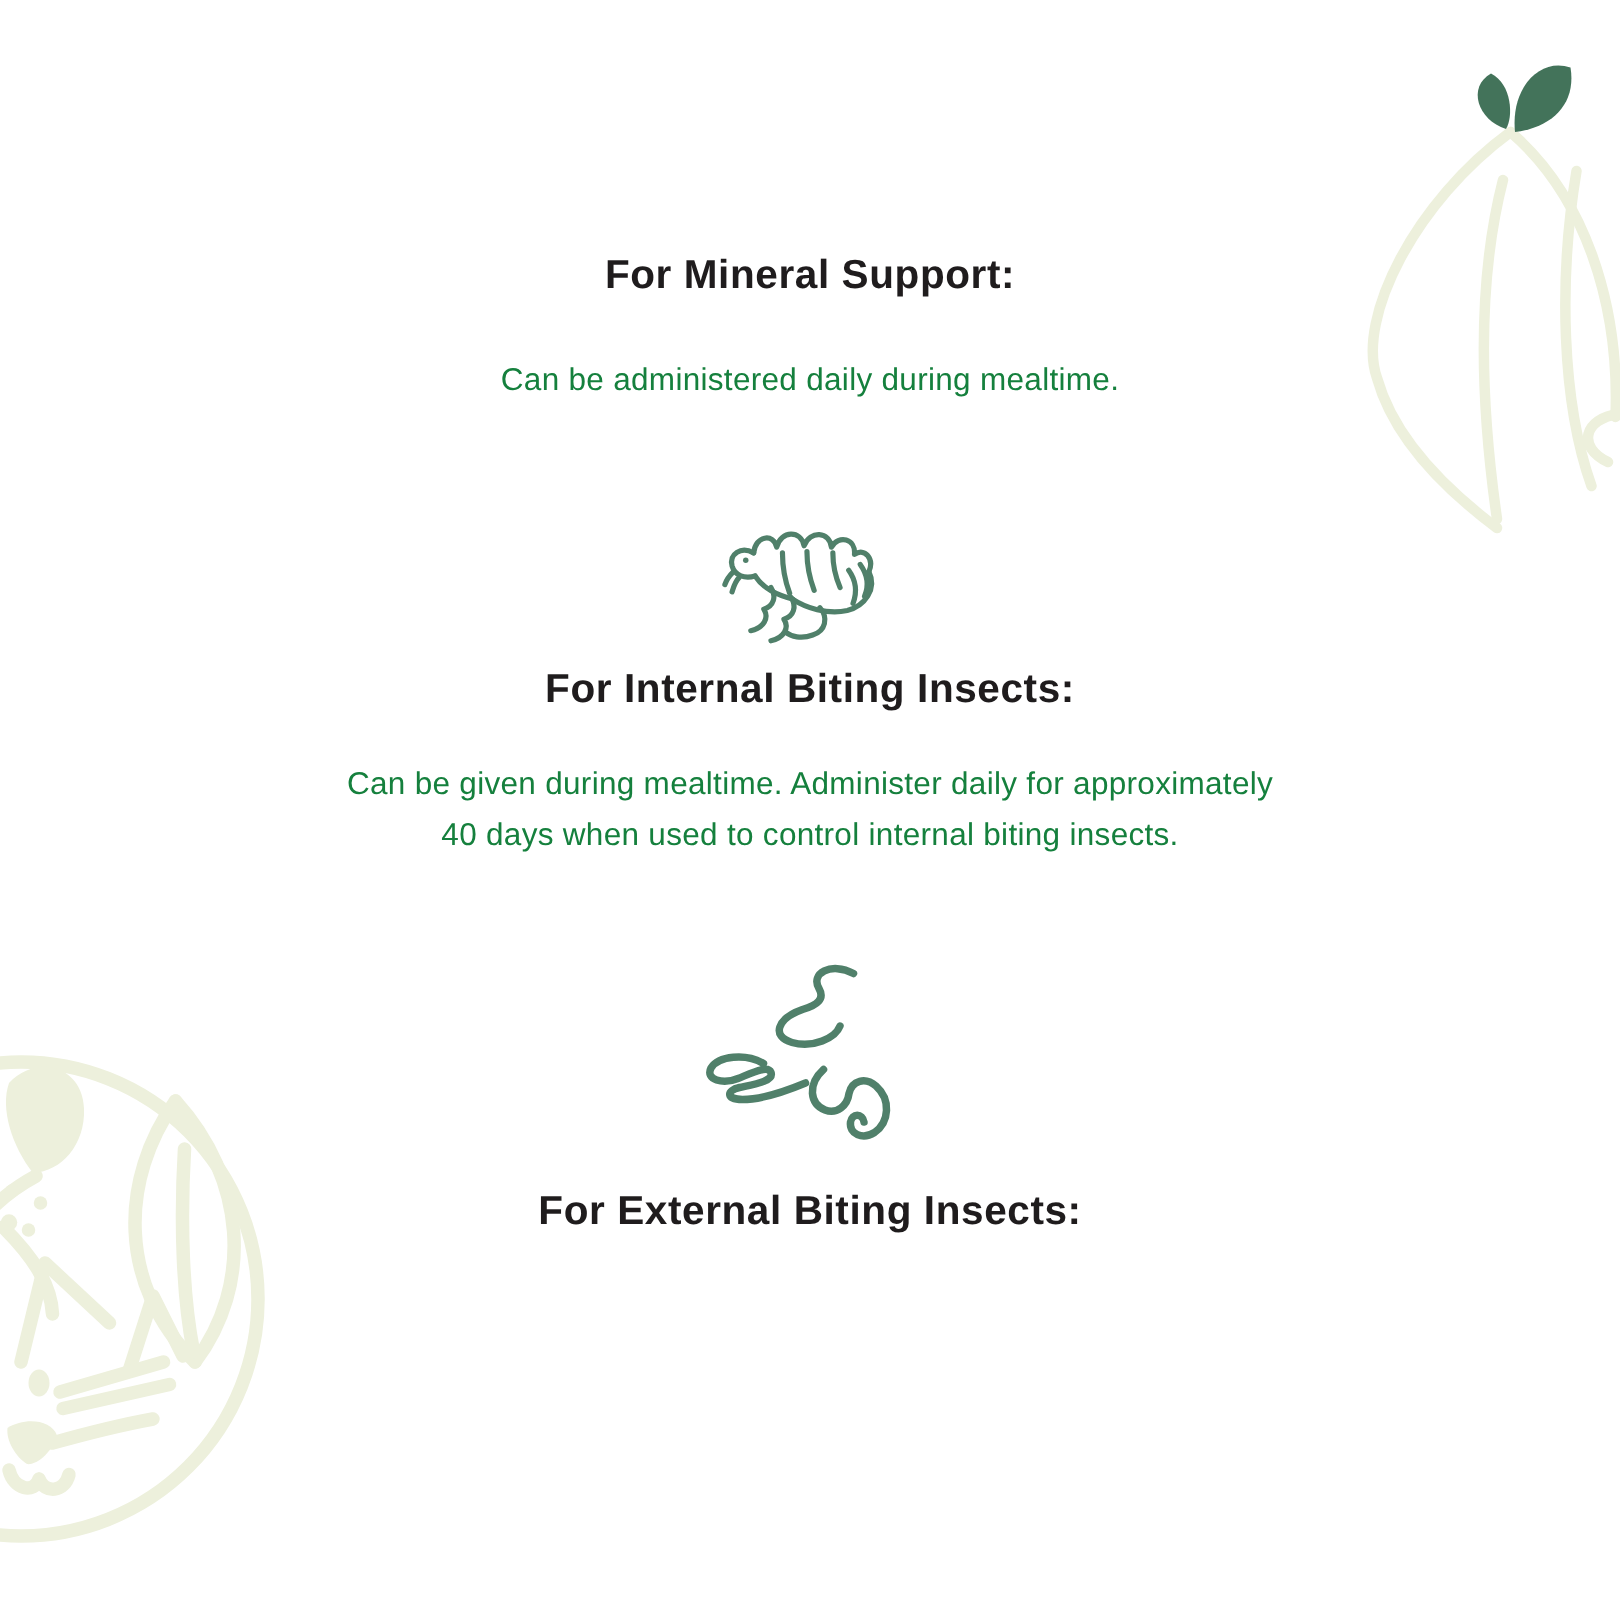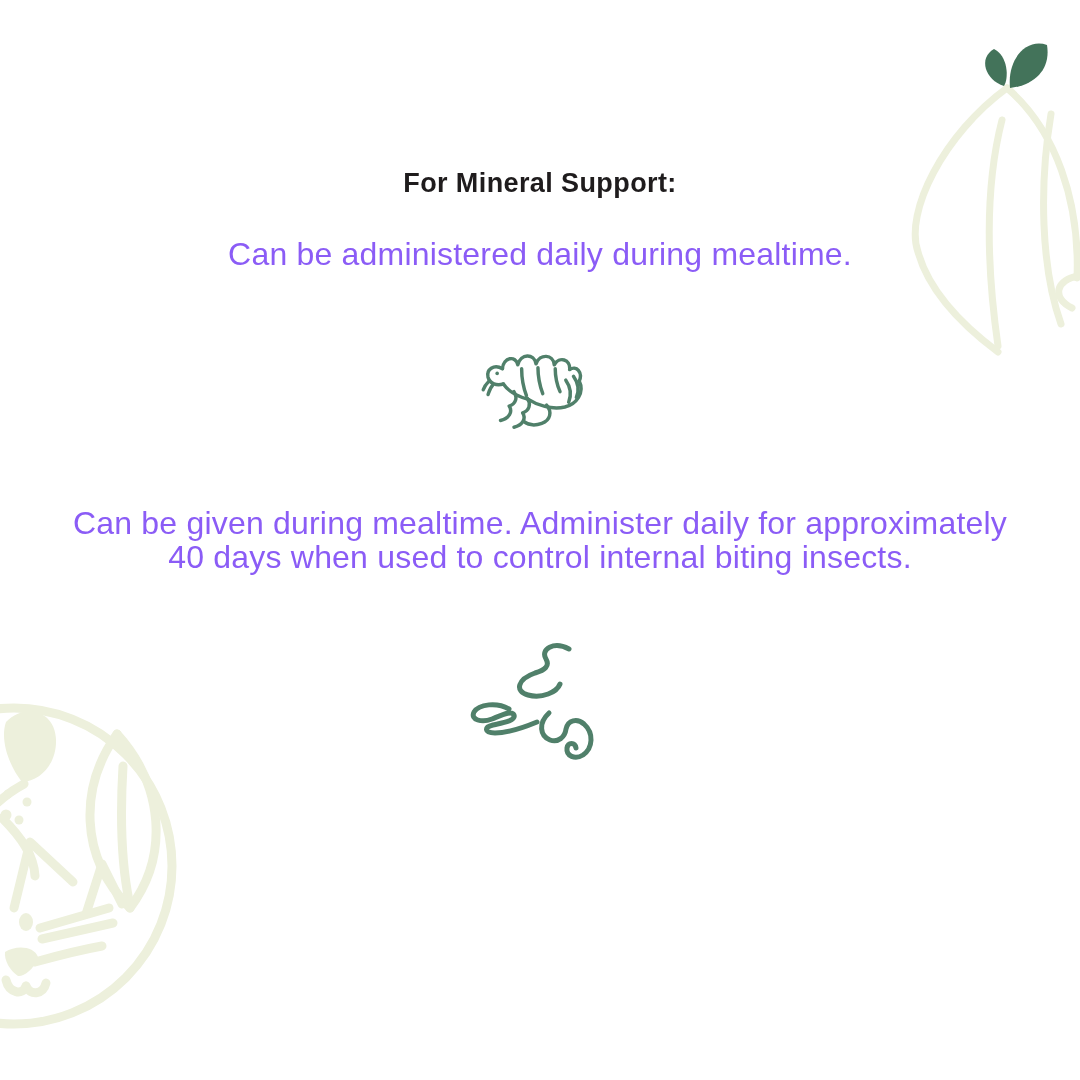--- a/index.html
+++ b/index.html
@@ -15,22 +15,22 @@
   .decor.bottom-left{left:-78px;top:694px;}
   .sec-heading{
     position:absolute;left:0;right:0;margin:0;
     text-align:center;
     font-size:27px;font-weight:700;letter-spacing:0.4px;
     color:#1f1c1d;
   }
   .sec-body{
     position:absolute;left:0;right:0;margin:0;
     text-align:center;
-    font-size:32px;font-weight:400;line-height:34px;letter-spacing:0.2px;
-    color:#8b5cf6;
+    font-size:21px;font-weight:400;line-height:34px;letter-spacing:0.2px;
+    color:#15803d;
     white-space:pre-line;
   }
   .h-1{top:168px;}
   .b-1{top:237px;}
   .icon-flea{position:absolute;left:477px;top:336px;}
   .h-2{top:444px;}
   .b-2{top:506px;}
   .icon-worms{position:absolute;left:457px;top:642px;}
   .h-3{top:792px;}
   .b-3{top:854px;}
@@ -96,25 +96,27 @@
       <path d="M79,34 C79,43 81,51 84,58"></path>
       <path d="M90,46 C95,53 96,61 93,69"></path>
       <path d="M98,42 C103,49 104,57 101,64"></path>
       <path d="M36,58 C40,64 38,71 31,73 C35,79 31,86 22,88"></path>
       <path d="M50,65 C54,71 52,78 45,80 C49,86 45,93 36,95"></path>
       <path d="M70,72 C76,79 74,88 65,91 C57,94 50,92 46,89"></path>
     </g>
     <circle cx="18.5" cy="39" r="1.9" fill="#50806a"></circle>
   </svg>
 
+  <h2 class="sec-heading h-2">For Internal Biting Insects:</h2>
   <p class="sec-body b-2">Can be given during mealtime. Administer daily for approximately
 40 days when used to control internal biting insects.</p>
 
   <svg class="icon-worms" width="160" height="125" viewBox="0 0 160 125" aria-hidden="true">
     <g fill="none" stroke="#50806a" stroke-width="5" stroke-linecap="round" stroke-linejoin="round">
       <path d="M112,7 C97,-1 83,7 89,17 C93,24 88,28 78,31 C61,37 57,49 71,53 C85,57 100,50 103,42"></path>
       <path d="M52,67 C40,60 22,62 17,70 C13,78 25,81 35,77 C45,73 55,68 57,73 C59,79 45,81 36,83 C27,85 27,91 38,91 C52,91 68,85 80,80"></path>
       <path d="M92,71 C81,81 83,94 93,98 C101,101 108,95 109,87 C111,78 120,76 127,82 C137,91 136,106 126,113 C118,118 109,114 110,106 C111,100 118,100 119,106"></path>
     </g>
   </svg>
 
+  <h2 class="sec-heading h-3">For External Biting Insects:</h2>
 
 </div>
 
 </body></html>

